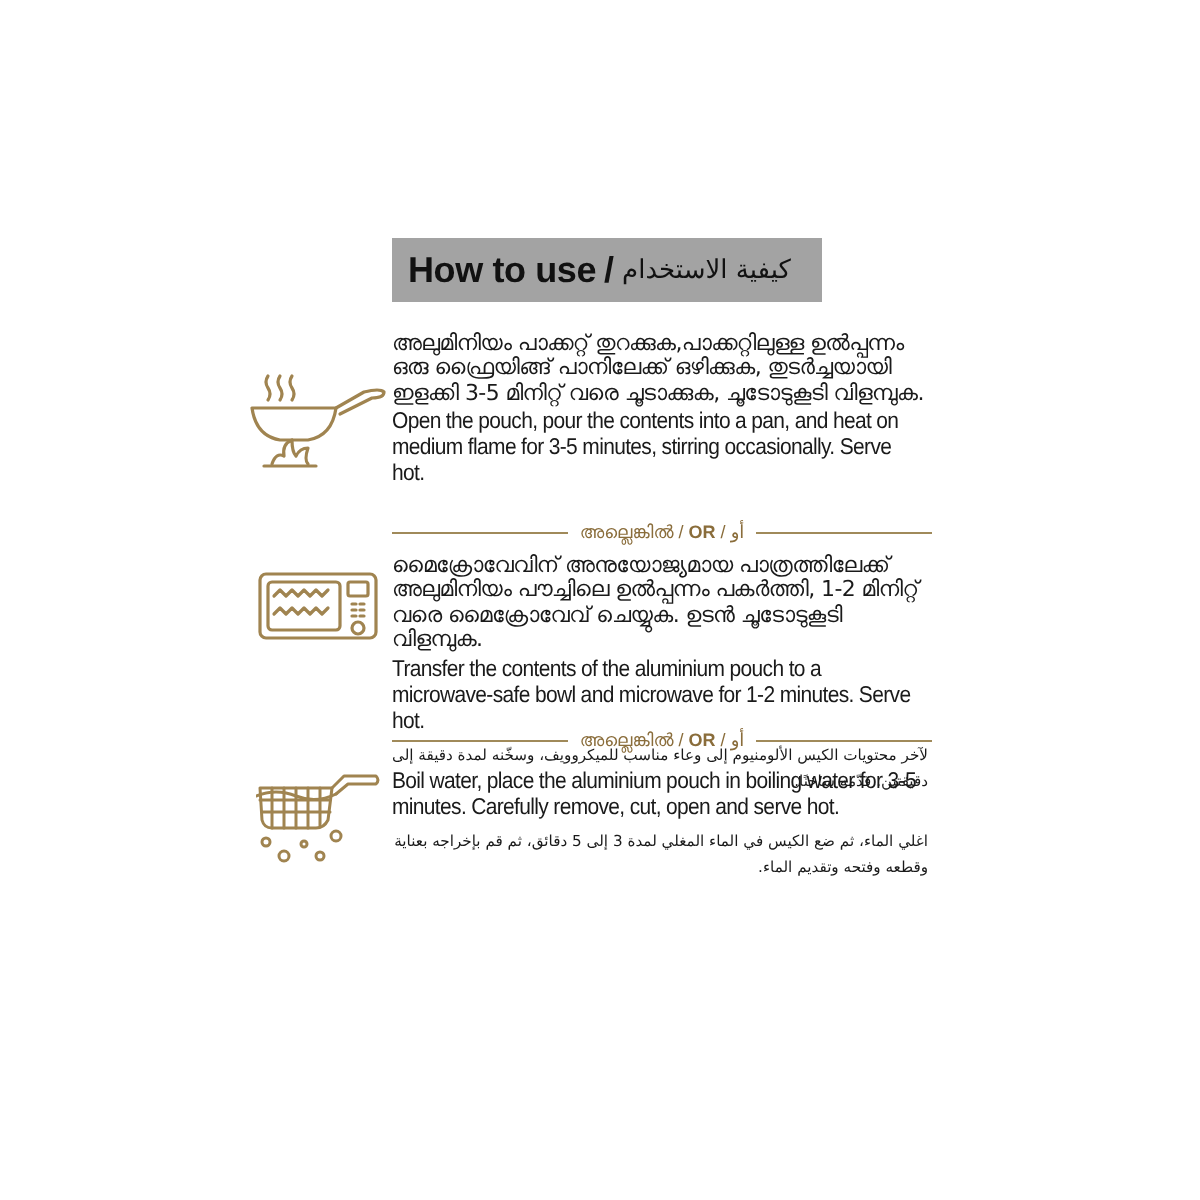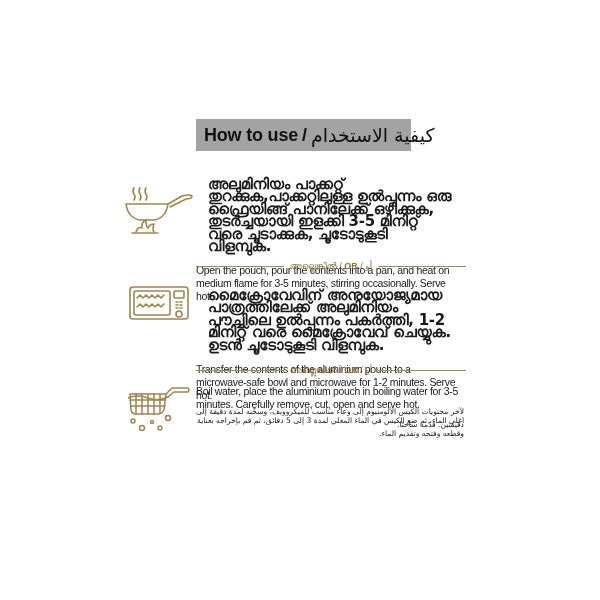--- a/index.html
+++ b/index.html
@@ -36,36 +36,36 @@
       letter-spacing: -0.2px;
     }
     .title-sep {
       font-weight: bold;
       font-size: 18px;
       margin: 0 4px;
       color: #111;
     }
     .title-ar {
       font-family: "DejaVu Sans", sans-serif;
-      font-size: 19px;
+      font-size: 13px;
       color: #111;
       direction: rtl;
     }
     .section {
       position: absolute;
       left: 196px;
       width: 268px;
     }
     .ml {
       font-family: "DejaVu Sans", sans-serif;
-      font-size: 15px;
+      font-size: 11px;
       line-height: 12.4px;
       color: #1a1a1a;
-      font-weight: bold;
-      margin: 12px;
+      font-weight: normal;
+      margin: 0;
       letter-spacing: -0.3px;
     }
     .en {
       font-family: "Liberation Sans", sans-serif;
       font-size: 11.4px;
       line-height: 13px;
       color: #1a1a1a;
       margin: 2px 0 0 0;
       letter-spacing: -0.35px;
       transform: scaleX(0.92);

